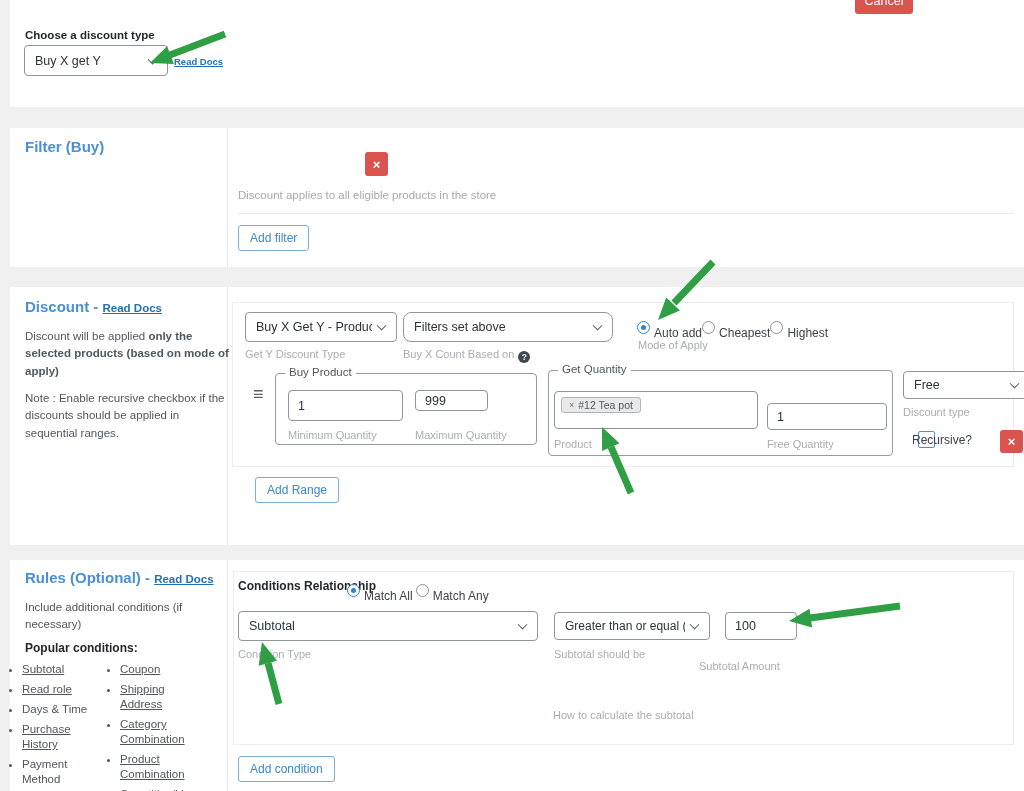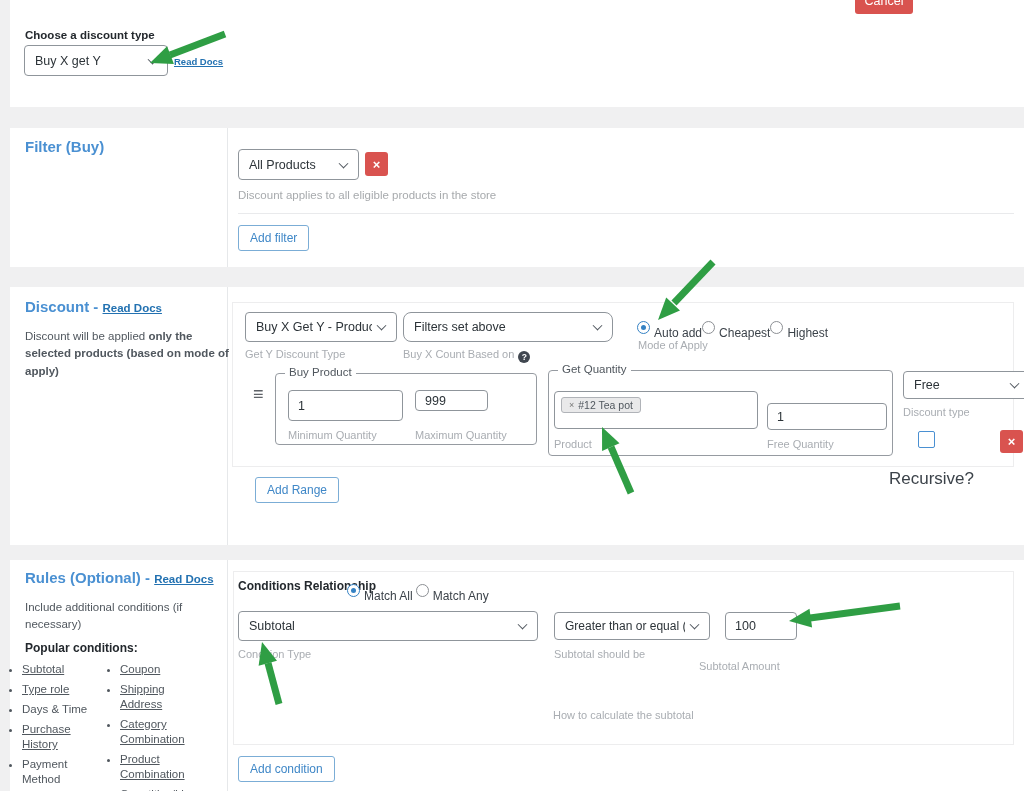--- a/index.html
+++ b/index.html
@@ -77,37 +77,34 @@
       <span class="txt">Buy X get Y</span>
       <span class="chev"></span>
     </div>
     <a class="readdocs" style="position:absolute; left:164px; top:56px; font-size:9.5px;">Read Docs</a>
   </div>
 
   <div class="panel" style="top:128px; height:139px;">
     <div class="vdiv"></div>
     <h3 class="sec-h" style="top:10px;">Filter (Buy)</h3>
 
-    <div class="select" style="left:228px; top:21px; width:121px; height:31px;">
-      <span class="txt">All Products</span>
-      <span class="chev"></span>
-    </div>
     <button class="xbtn" style="left:355px; top:24px; height:24px;">×</button>
     <div class="helper" style="left:228px; top:61px;">Discount applies to all eligible products in the store</div>
     <div class="hdiv" style="left:228px; top:85px; width:776px;"></div>
     <button class="btn-outline" style="left:228px; top:97px;">Add filter</button>
   </div>
 
   <div class="panel" style="top:287px; height:258px;">
     <div class="vdiv"></div>
     <h3 class="sec-h" style="top:11px;">
       <span>Discount -</span>
       <a class="readdocs">Read Docs</a>
     </h3>
     <p class="desc" style="top:41px;"><span>Discount will be applied </span><b>only the selected products (based on mode of apply)</b></p>
+    <p class="desc" style="top:103px;">Note : Enable recursive checkbox if the discounts should be applied in sequential ranges.</p>
 
     <div class="gbox" style="left:222px; top:15px; width:782px; height:165px;"></div>
 
     <div class="select" style="left:235px; top:25px; width:152px; height:30px;">
       <span class="txt">Buy X Get Y - Products</span>
       <span class="chev"></span>
     </div>
     <div class="glabel" style="left:235px; top:61px;">Get Y Discount Type</div>
 
     <div class="select" style="left:393px; top:25px; width:210px; height:30px;border-radius:8px;">
@@ -151,38 +148,38 @@
       <div class="glabel" style="left:218px; top:67px;">Free Quantity</div>
     </div>
 
     <div class="select" style="left:893px; top:84px; width:127px; height:28px;">
       <span class="txt">Free</span>
       <span class="chev"></span>
     </div>
     <div class="glabel" style="left:893px; top:119px;">Discount type</div>
 
     <div class="checkbox" style="left:908px; top:144px;"></div>
-    <div style="position:absolute; left:879px; top:146px; font-size:17px; color:#3c434a;margin-top:36px;">Recursive?</div>
+    <div style="position:absolute; left:902px; top:146px; font-size:12px; color:#3c434a;">Recursive?</div>
     <button class="xbtn" style="left:990px; top:143px;">×</button>
 
     <button class="btn-outline" style="left:245px; top:190px;">Add Range</button>
   </div>
 
   <div class="panel" style="top:560px; height:245px;">
     <div class="vdiv"></div>
     <h3 class="sec-h" style="top:9px;">
       <span>Rules (Optional) -</span>
       <a class="readdocs">Read Docs</a>
     </h3>
     <p class="desc" style="top:39px;">Include additional conditions (if necessary)</p>
     <div class="blabel" style="position:absolute; left:15px; top:81px; font-size:12px;">Popular conditions:</div>
 
     <ul class="plist" style="left:-4px; top:102px; width:100px;">
       <li><span class="lnk">Subtotal</span></li>
-      <li><span class="lnk">Type role</span></li>
+      <li><span class="lnk">Read role</span></li>
       <li><span>Days &amp; Time</span></li>
       <li><span class="lnk">Purchase History</span></li>
       <li><span>Payment Method</span></li>
     </ul>
     <ul class="plist" style="left:94px; top:102px; width:104px;">
       <li><span class="lnk">Coupon</span></li>
       <li><span class="lnk">Shipping Address</span></li>
       <li><span class="lnk">Category Combination</span></li>
       <li><span class="lnk">Product Combination</span></li>
       <li><span class="lnk">Quantities/Line</span></li>

